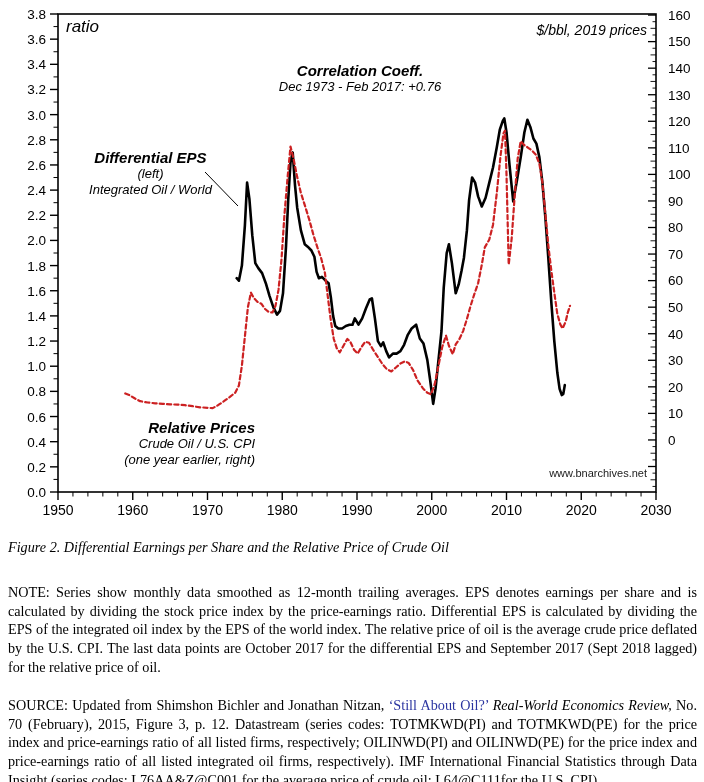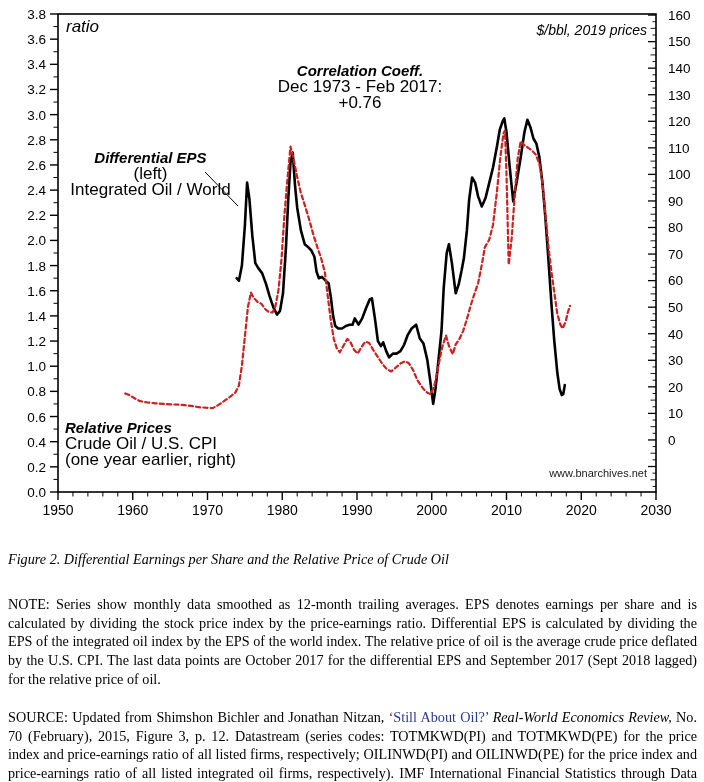--- a/index.html
+++ b/index.html
@@ -6,27 +6,27 @@
   .page{position:relative;width:704px;height:782px;background:#fff;overflow:hidden;
         font-family:"Liberation Sans",sans-serif;color:#000;}
   .figure-wrap{position:relative;width:704px;height:530px;}
   #chart-svg{position:absolute;left:0;top:0;}
   #chart-svg text{font-family:"Liberation Sans",sans-serif;fill:#000;}
   .ann{position:absolute;color:#000;}
   .ann-ratio{left:66px;top:17px;font-size:17px;font-style:italic;}
   .ann-usd{right:57px;top:22px;font-size:14px;font-style:italic;}
   .ann-corr{left:254px;top:62px;width:212px;text-align:center;}
   .ann-eps{left:58px;top:149px;width:185px;text-align:center;}
-  .ann-rel{left:65px;top:419px;width:200px;text-align:left;}
+  .ann-rel{left:55px;top:419px;width:200px;text-align:right;}
   .ann-mark{right:57px;top:467px;font-size:11px;color:#1a1a1a;}
   .bi{font-weight:bold;font-style:italic;font-size:15px;line-height:17px;}
-  .ann-sub{font-size:17px;line-height:15.5px;}
+  .ann-sub{font-size:13px;line-height:15.5px;font-style:italic;}
   .notes{font-family:"Liberation Serif",serif;font-size:14.2px;line-height:18.8px;
          padding:0 7px 0 8px;color:#000;}
-  .caption{margin-top:20px;font-style:italic;}
+  .caption{margin-top:8px;font-style:italic;}
   .para{text-align:justify;}
   .para-note{margin-top:26px;}
   .para-source{margin-top:19px;}
   .journal{font-style:italic;}
   a.src-link{text-decoration:none;cursor:pointer;}
 </style>
 </head>
 <body>
 
 <div class="page">

